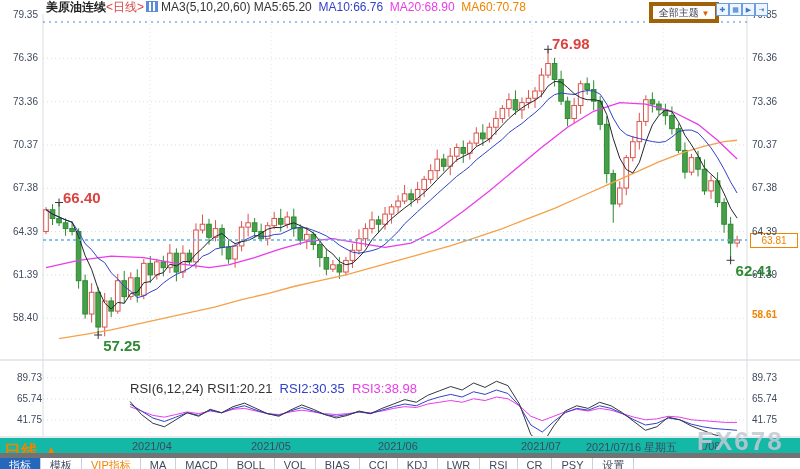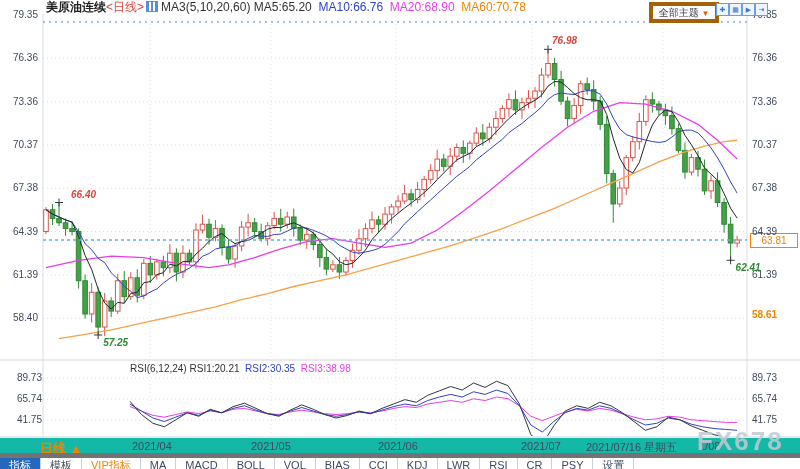--- a/index.html
+++ b/index.html
@@ -13,34 +13,34 @@
   .blue{color:#3142c8;}
   .mag{color:#e93ce9;}
   .org{color:#f08300;}
   .chartico{display:inline-block;width:10px;height:9px;border:1px solid #5b8dd6;vertical-align:-1px;margin:0 3px 0 2px;
     background:repeating-linear-gradient(90deg,#5b8dd6 0 2px,#fff 2px 4px);}
   #themeBtn{position:absolute;top:2px;left:649px;width:62px;height:13px;border:4px solid #a16207;
     font-size:10px;color:#445;line-height:13px;text-align:center;background:#fdfdfd;cursor:default;}
   #themeBtn .arr{color:#e05a00;font-size:8px;}
   .icobtn{position:absolute;top:3px;width:11px;height:11px;border:1px solid #6d9ee0;background:#eef5ff;
     font-size:7px;line-height:11px;text-align:center;color:#3c78c8;}
-  .rsihdr{position:absolute;top:362px;font-size:10px;line-height:13px;white-space:nowrap;}
+  .rsihdr{position:absolute;top:382px;font-size:13px;line-height:13px;white-space:nowrap;}
   #xstrip{position:absolute;left:0;top:438px;width:800px;height:15px;background:#14b8a6;}
   .mon{position:absolute;top:2px;font-size:11px;color:#3e4a5e;white-space:nowrap;}
   #toolbar{position:absolute;left:0;top:453px;width:800px;height:16px;border-top:5px solid #737373;
     display:flex;align-items:stretch;background:#fff;}
   .tab{font-size:11px;line-height:15px;padding:0 9px;color:#3e4a5e;border-right:1px solid #c8d0dc;white-space:nowrap;cursor:default;}
   .tab.sel{background:#2468be;color:#fff;}
   .tab.vip{color:#f08300;}
   #watermark{position:absolute;left:697px;top:426px;font-size:26px;font-weight:bold;
     color:#c3c9d4;letter-spacing:2px;opacity:.85;}
   #pricebox{position:absolute;left:750px;width:46px;height:13px;border:1px solid #f08300;color:#f08300;
     font-size:10px;line-height:13px;text-align:center;background:#fff;}
-  .mark{position:absolute;font-size:10px;font-weight:bold;white-space:nowrap;font-style:italic;}
-  #periodTab{position:absolute;left:4px;top:440px;font-size:13px;font-weight:bold;color:#f08300;cursor:default;margin-left:36px;}
+  .mark{position:absolute;font-size:15px;font-weight:bold;white-space:nowrap;}
+  #periodTab{position:absolute;left:4px;top:440px;font-size:17px;font-weight:bold;color:#f08300;cursor:default;}
   svg{position:absolute;left:0;top:0;}
 </style>
 </head>
 <body>
 <div id="app">
 
   <svg id="cv" width="800" height="469" viewBox="0 0 800 469">
       <defs>
         <clipPath id="mainClip">
           <rect x="43" y="8" width="704" height="350"></rect>
@@ -341,21 +341,21 @@
       <div class="tab">KDJ</div>
       <div class="tab">LWR</div>
       <div class="tab">RSI</div>
       <div class="tab">CR</div>
       <div class="tab">PSY</div>
       <div class="tab">设置</div>
     </div>
 
   <div id="watermark">FX678</div>
 
-<div class="mark" style="left: 63.04px; top: 188.516px; color: rgb(217, 68, 63); margin-left: 8px;">66.40</div>
+<div class="mark" style="left: 63.04px; top: 188.516px; color: rgb(217, 68, 63);">66.40</div>
     <div class="mark" style="left: 103.16px; top: 337.008px; color: rgb(47, 138, 51);">57.25</div>
     <div class="mark" style="left: 552.04px; top: 35.3176px; color: rgb(217, 68, 63);">76.98</div>
     <div class="mark" style="left: 735.6px; top: 262.291px; color: rgb(47, 138, 51);">62.41</div>
     <div class="lbl tickL" style="left: 4px; top: 9px;">79.35</div>
     <div class="lbl tickL" style="left: 4px; top: 52.2952px;">76.36</div>
     <div class="lbl tickL" style="left: 4px; top: 95.7352px;">73.36</div>
     <div class="lbl tickL" style="left: 4px; top: 139.03px;">70.37</div>
     <div class="lbl tickL" style="left: 4px; top: 182.326px;">67.38</div>
     <div class="lbl tickL" style="left: 4px; top: 225.621px;">64.39</div>
     <div class="lbl tickL" style="left: 4px; top: 269.061px;">61.39</div>

